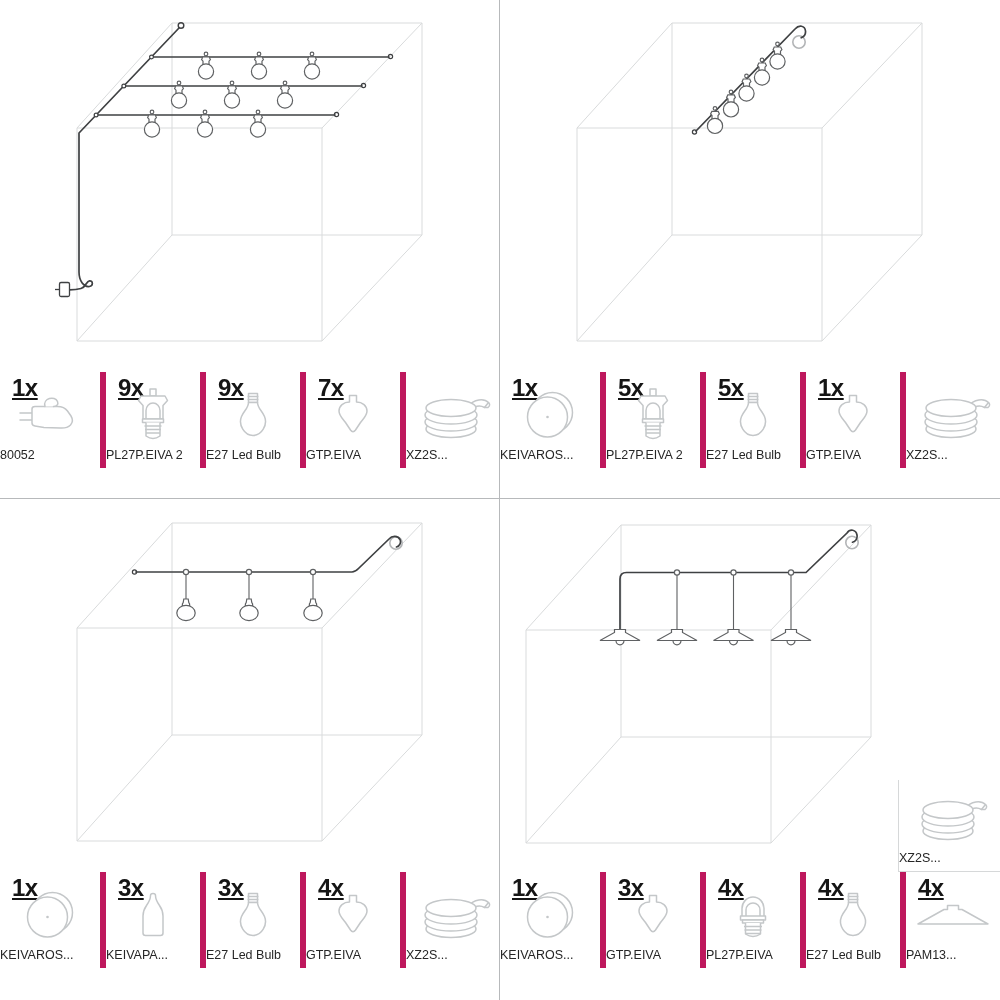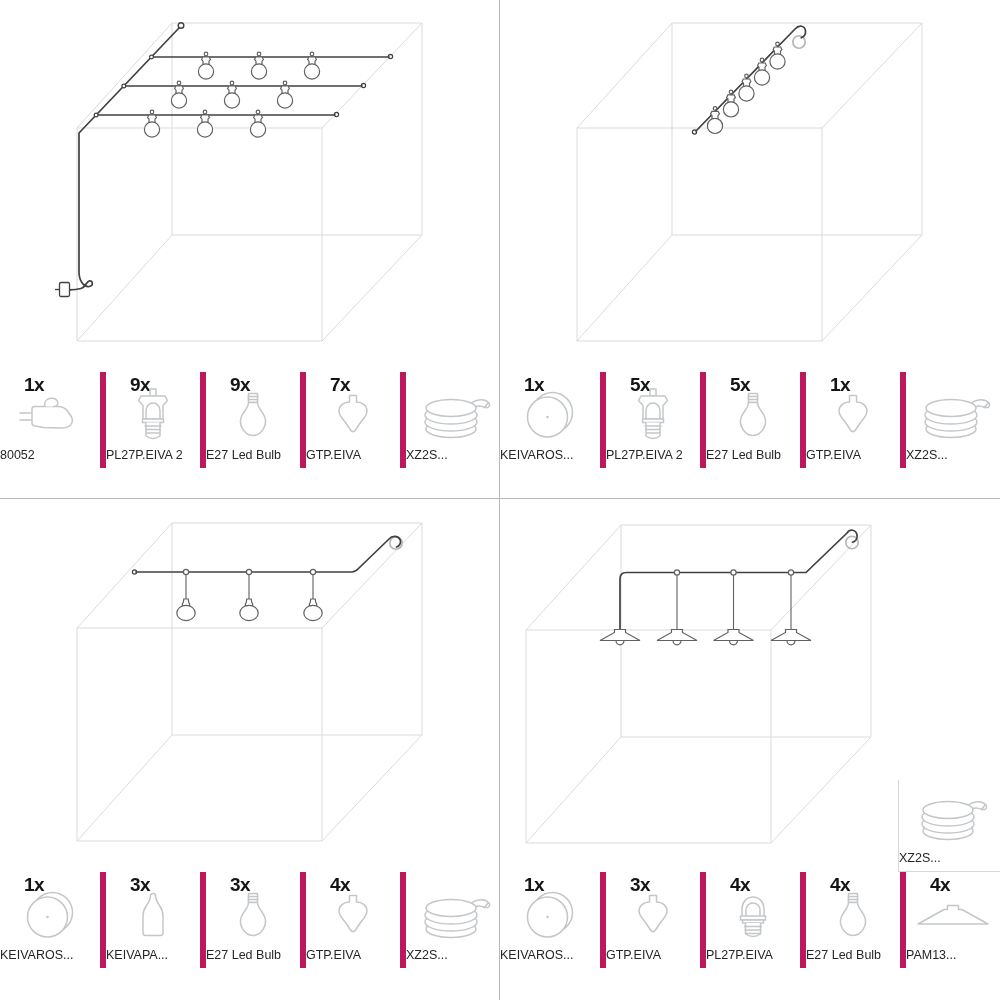--- a/index.html
+++ b/index.html
@@ -6,21 +6,21 @@
   .canvas{position:relative;width:1000px;height:1000px;background:#fff;overflow:hidden;
           font-family:"Liberation Sans",sans-serif;}
   .qdiv-v{position:absolute;left:499px;top:0;width:1px;height:1000px;background:#b7b9bb;}
   .qdiv-h{position:absolute;left:0;top:498px;width:1000px;height:1px;background:#b7b9bb;}
   .quadrant{position:absolute;width:500px;height:500px;}
   #q1{left:0;top:0}#q2{left:500px;top:0}#q3{left:0;top:500px}#q4{left:500px;top:500px}
   .diagram{position:absolute;left:0;top:0;width:500px;height:372px;}
   .parts{position:absolute;left:0;top:372px;width:500px;height:96px;display:flex;}
   .cell{position:relative;width:100px;height:96px;box-sizing:border-box;}
   .cell + .cell{border-left:6px solid #be185d;}
-  .qty{position:absolute;top:2px;left:24px;font-size:19px;font-weight:700;color:#151515;letter-spacing:-0.5px;}
+  .qty{position:absolute;top:2px;left:12px;font-size:24px;font-weight:700;color:#151515;letter-spacing:-0.5px;text-decoration:underline;}
   .icon{position:absolute;left:0;top:12px;width:100%;height:62px;display:flex;align-items:center;justify-content:center;}
   .label{position:absolute;left:0;bottom:6px;width:100%;text-align:left;font-size:12.5px;color:#262626;white-space:nowrap;}
   .cell-extra{position:absolute;left:398px;top:280px;width:102px;height:92px;box-sizing:border-box;
               border-left:1px solid #d6d8d9;border-bottom:1px solid #d6d8d9;}
   .cell-extra .icon{top:6px;}
   .defs-holder{position:absolute;width:0;height:0;overflow:hidden;}
   svg{display:block;}
 </style>
 </head>
 <body>

